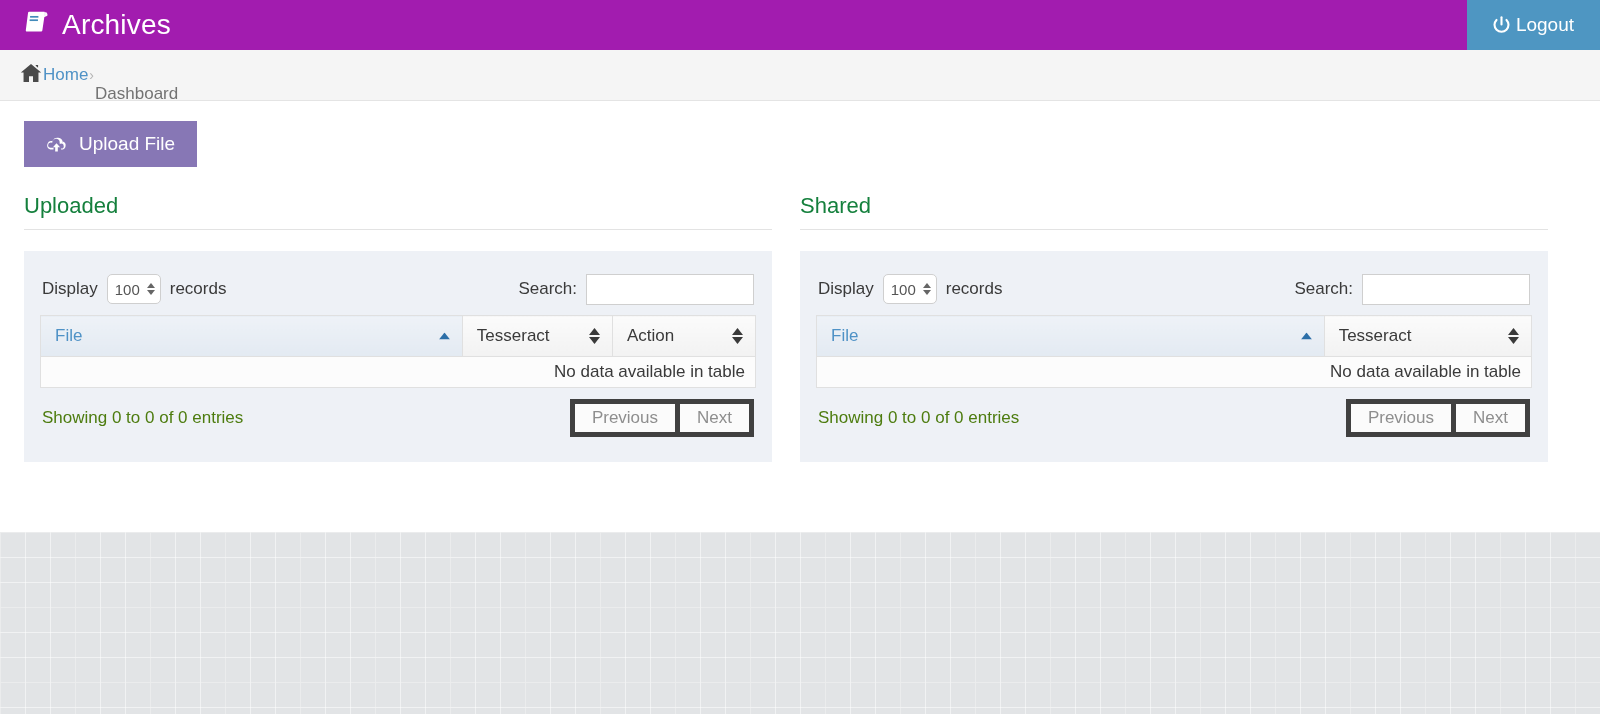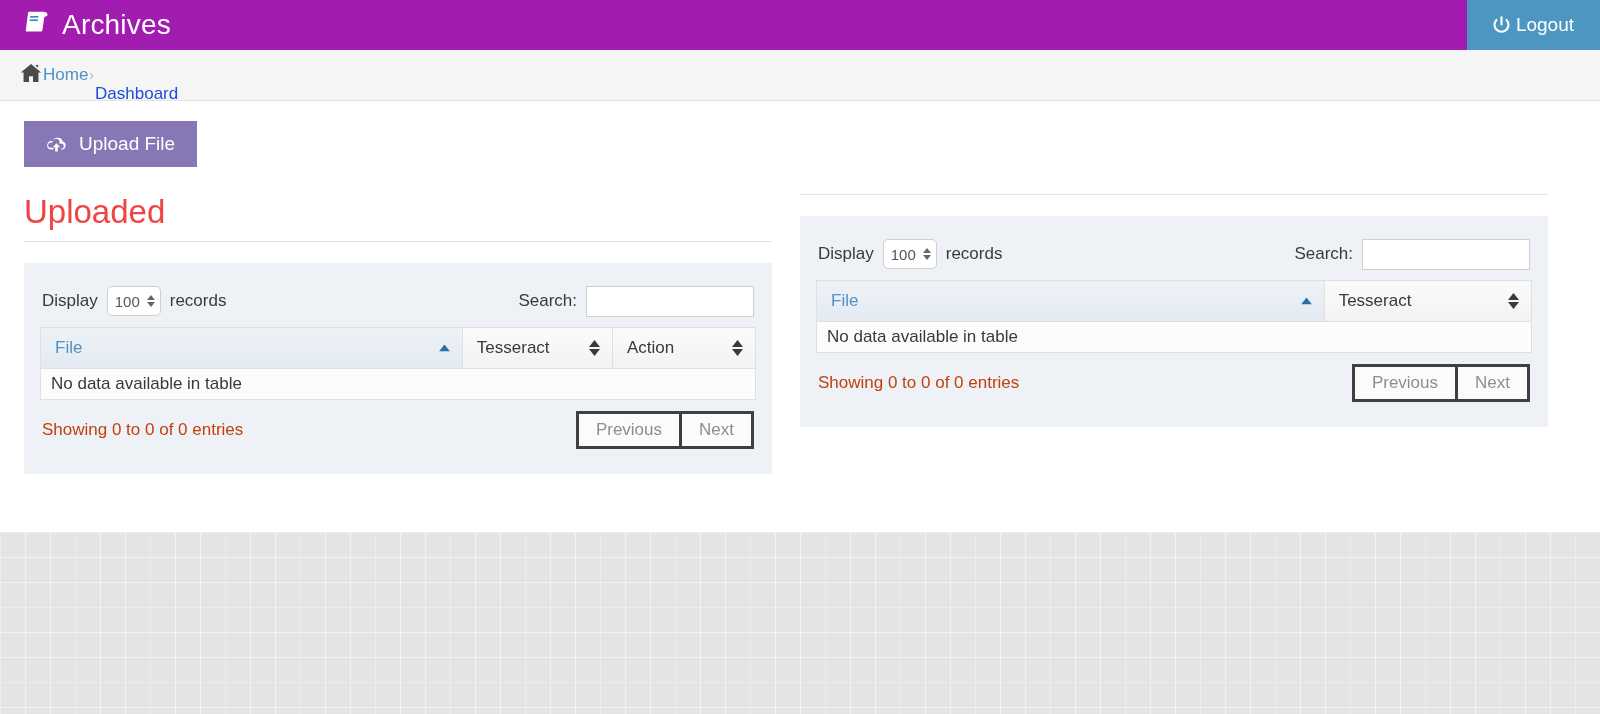--- a/index.html
+++ b/index.html
@@ -52,21 +52,21 @@
     background: #f5f5f5;
     border-bottom: 1px solid #e4e4e4;
     display: flex;
     align-items: center;
     padding-left: 20px;
     font-size: 17px;
   }
   .breadcrumb-bar .home-icon { display: block; margin-right: 1px; }
   .bc-link { color: #4f92c6; cursor: pointer; }
   .bc-sep { color: #b5b5b5; font-size: 14px; padding: 0 1px; }
-  .bc-current { color: #1d4ed8; margin-top: 38px; }
+  .bc-current { color: #737373; margin-top: 38px; }
 
   
   .content {
     padding: 20px 24px 0 24px;
     background: #ffffff;
     height: 431px;
   }
 
   .btn-row { display: flex; gap: 16px; }
   .btn {
@@ -86,22 +86,22 @@
   .btn svg { display: block; }
 
   .panels {
     display: flex;
     gap: 28px;
     margin-top: 27px;
   }
   .panel { width: 748px; }
 
   .panel-title {
-    color: #ef4444;
-    font-size: 33px;
+    color: #15803d;
+    font-size: 22px;
     font-weight: 400;
     margin: 0 0 11px 0;
     line-height: 1.1;
   }
   .panel-rule {
     border: 0;
     border-top: 1px solid #e3e3e3;
     margin: 0 0 21px 0;
   }
 
@@ -193,43 +193,44 @@
     gap: 2px;
     line-height: 0;
   }
   table.dt td.empty {
     height: 31px;
     font-size: 17px;
     color: #3a3a3a;
     padding: 0 10px;
     border: 1px solid #e0e0e0;
     background: #fcfcfc;
+    text-align: right;
   }
 
   .dt-bottom {
     display: flex;
     align-items: center;
     justify-content: space-between;
     height: 60px;
     padding: 0 2px;
   }
   .dt-info {
     font-size: 17px;
-    color: #c2410c;
+    color: #4d7c0f;
   }
   .dt-paginate { display: flex; }
   .pg-btn {
     height: 38px;
     padding: 0 17px;
     display: inline-flex;
     align-items: center;
     font-size: 17px;
     color: #8e8e8e;
     background: #fbfbfb;
-    border: 3px solid #404040;
+    border: 5px solid #404040;
     cursor: pointer;
     font-family: "Liberation Sans", sans-serif;
   }
   .pg-btn + .pg-btn { border-left: none; }
 
   
   .footer-area {
     height: 182px;
     background-color: #e2e4e6;
     background-image:
@@ -374,20 +375,21 @@
           <div class="dt-paginate">
             <button class="pg-btn">Previous</button>
             <button class="pg-btn">Next</button>
           </div>
         </div>
 
       </div>
     </div>
 
     <div class="panel">
+      <h2 class="panel-title">Shared</h2>
       <hr class="panel-rule">
 
       <div class="dt-wrapper">
 
         <div class="dt-top">
           <div class="dt-length">
             <span>Display</span>
             <span class="dt-select">
               <span>100</span>
               <span class="spin">

